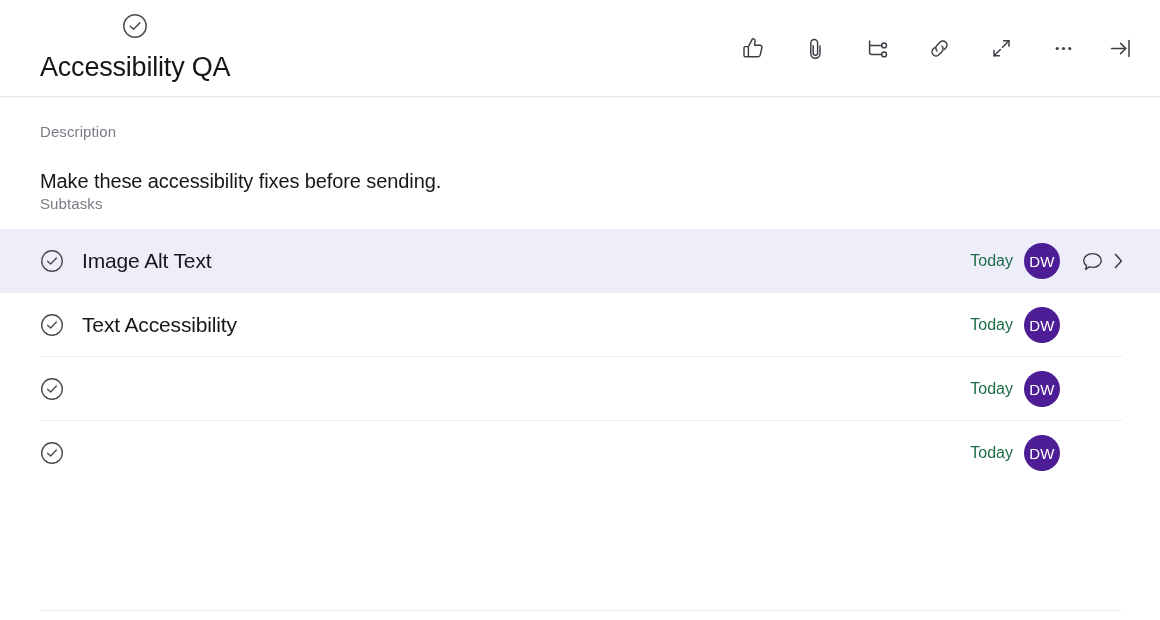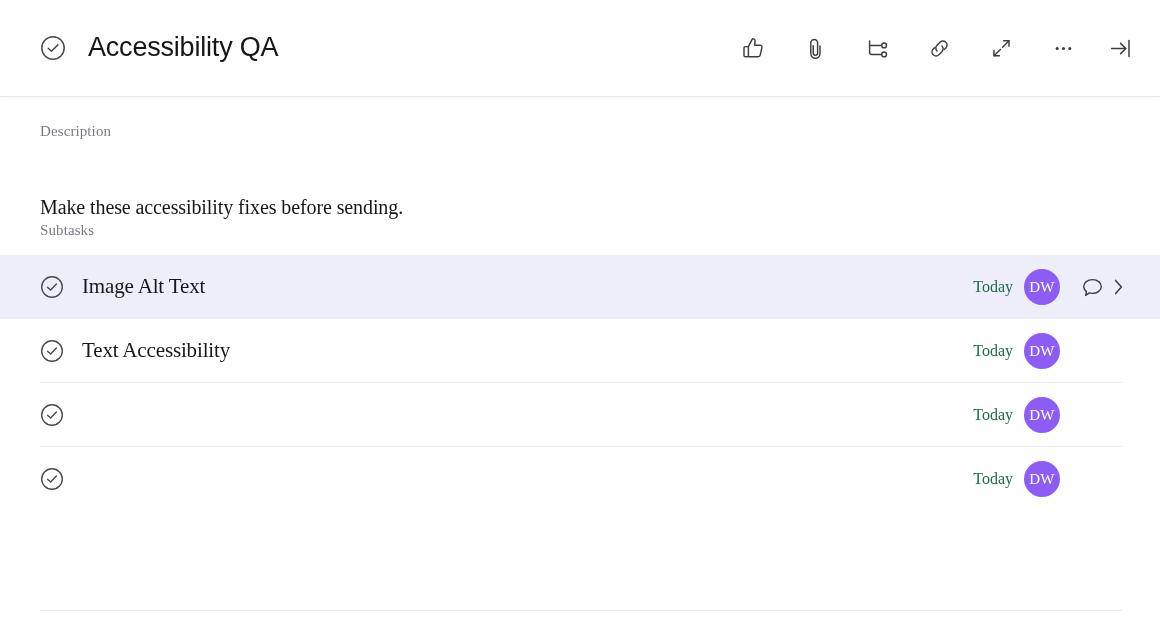--- a/index.html
+++ b/index.html
@@ -32,22 +32,23 @@
     background: #ffffff;
     border-bottom: 1px solid #e9e9ec;
     box-shadow: 0 1px 3px rgba(20,20,40,0.045);
     position: relative;
     z-index: 5;
   }
 
   .header-left {
     display: flex;
     align-items: center;
-    gap: 22px;
+    gap: 14px;
     min-width: 0;
+    flex-direction: column;
   }
 
   .status-check {
     width: 26px;
     height: 26px;
     flex: 0 0 26px;
     display: flex;
     align-items: center;
     justify-content: center;
     cursor: pointer;
@@ -83,36 +84,35 @@
   .icon-btn:last-child { width: 52px; }
 
   .icon-btn svg { display: block; }
 
   
   .panel-body {
     flex: 1 1 auto;
     display: flex;
     flex-direction: column;
     overflow: hidden;
-    font-family: Liberation Serif, serif;
   }
 
   .section-label {
     font-size: 15px;
     color: #7b7b85;
     font-weight: 400;
     letter-spacing: 0.1px;
   }
 
   .description-section {
     padding: 26px 40px 0 40px;
   }
 
   .description-body {
-    margin-top: 54px;
+    margin-top: 28px;
     font-size: 20px;
     line-height: 1.35;
     color: #17171b;
     letter-spacing: -0.1px;
   }
 
   .subtasks-section {
   }
 
   .subtasks-heading {
@@ -183,21 +183,21 @@
     font-size: 16px;
     color: #1f6b45;
     letter-spacing: 0px;
     white-space: nowrap;
   }
 
   .avatar {
     width: 36px;
     height: 36px;
     border-radius: 50%;
-    background: #8b5cf6;
+    background: #4c1d95;
     color: #ffffff;
     font-size: 15px;
     font-weight: 400;
     letter-spacing: 0.3px;
     display: flex;
     align-items: center;
     justify-content: center;
     flex: 0 0 36px;
     cursor: pointer;
   }

